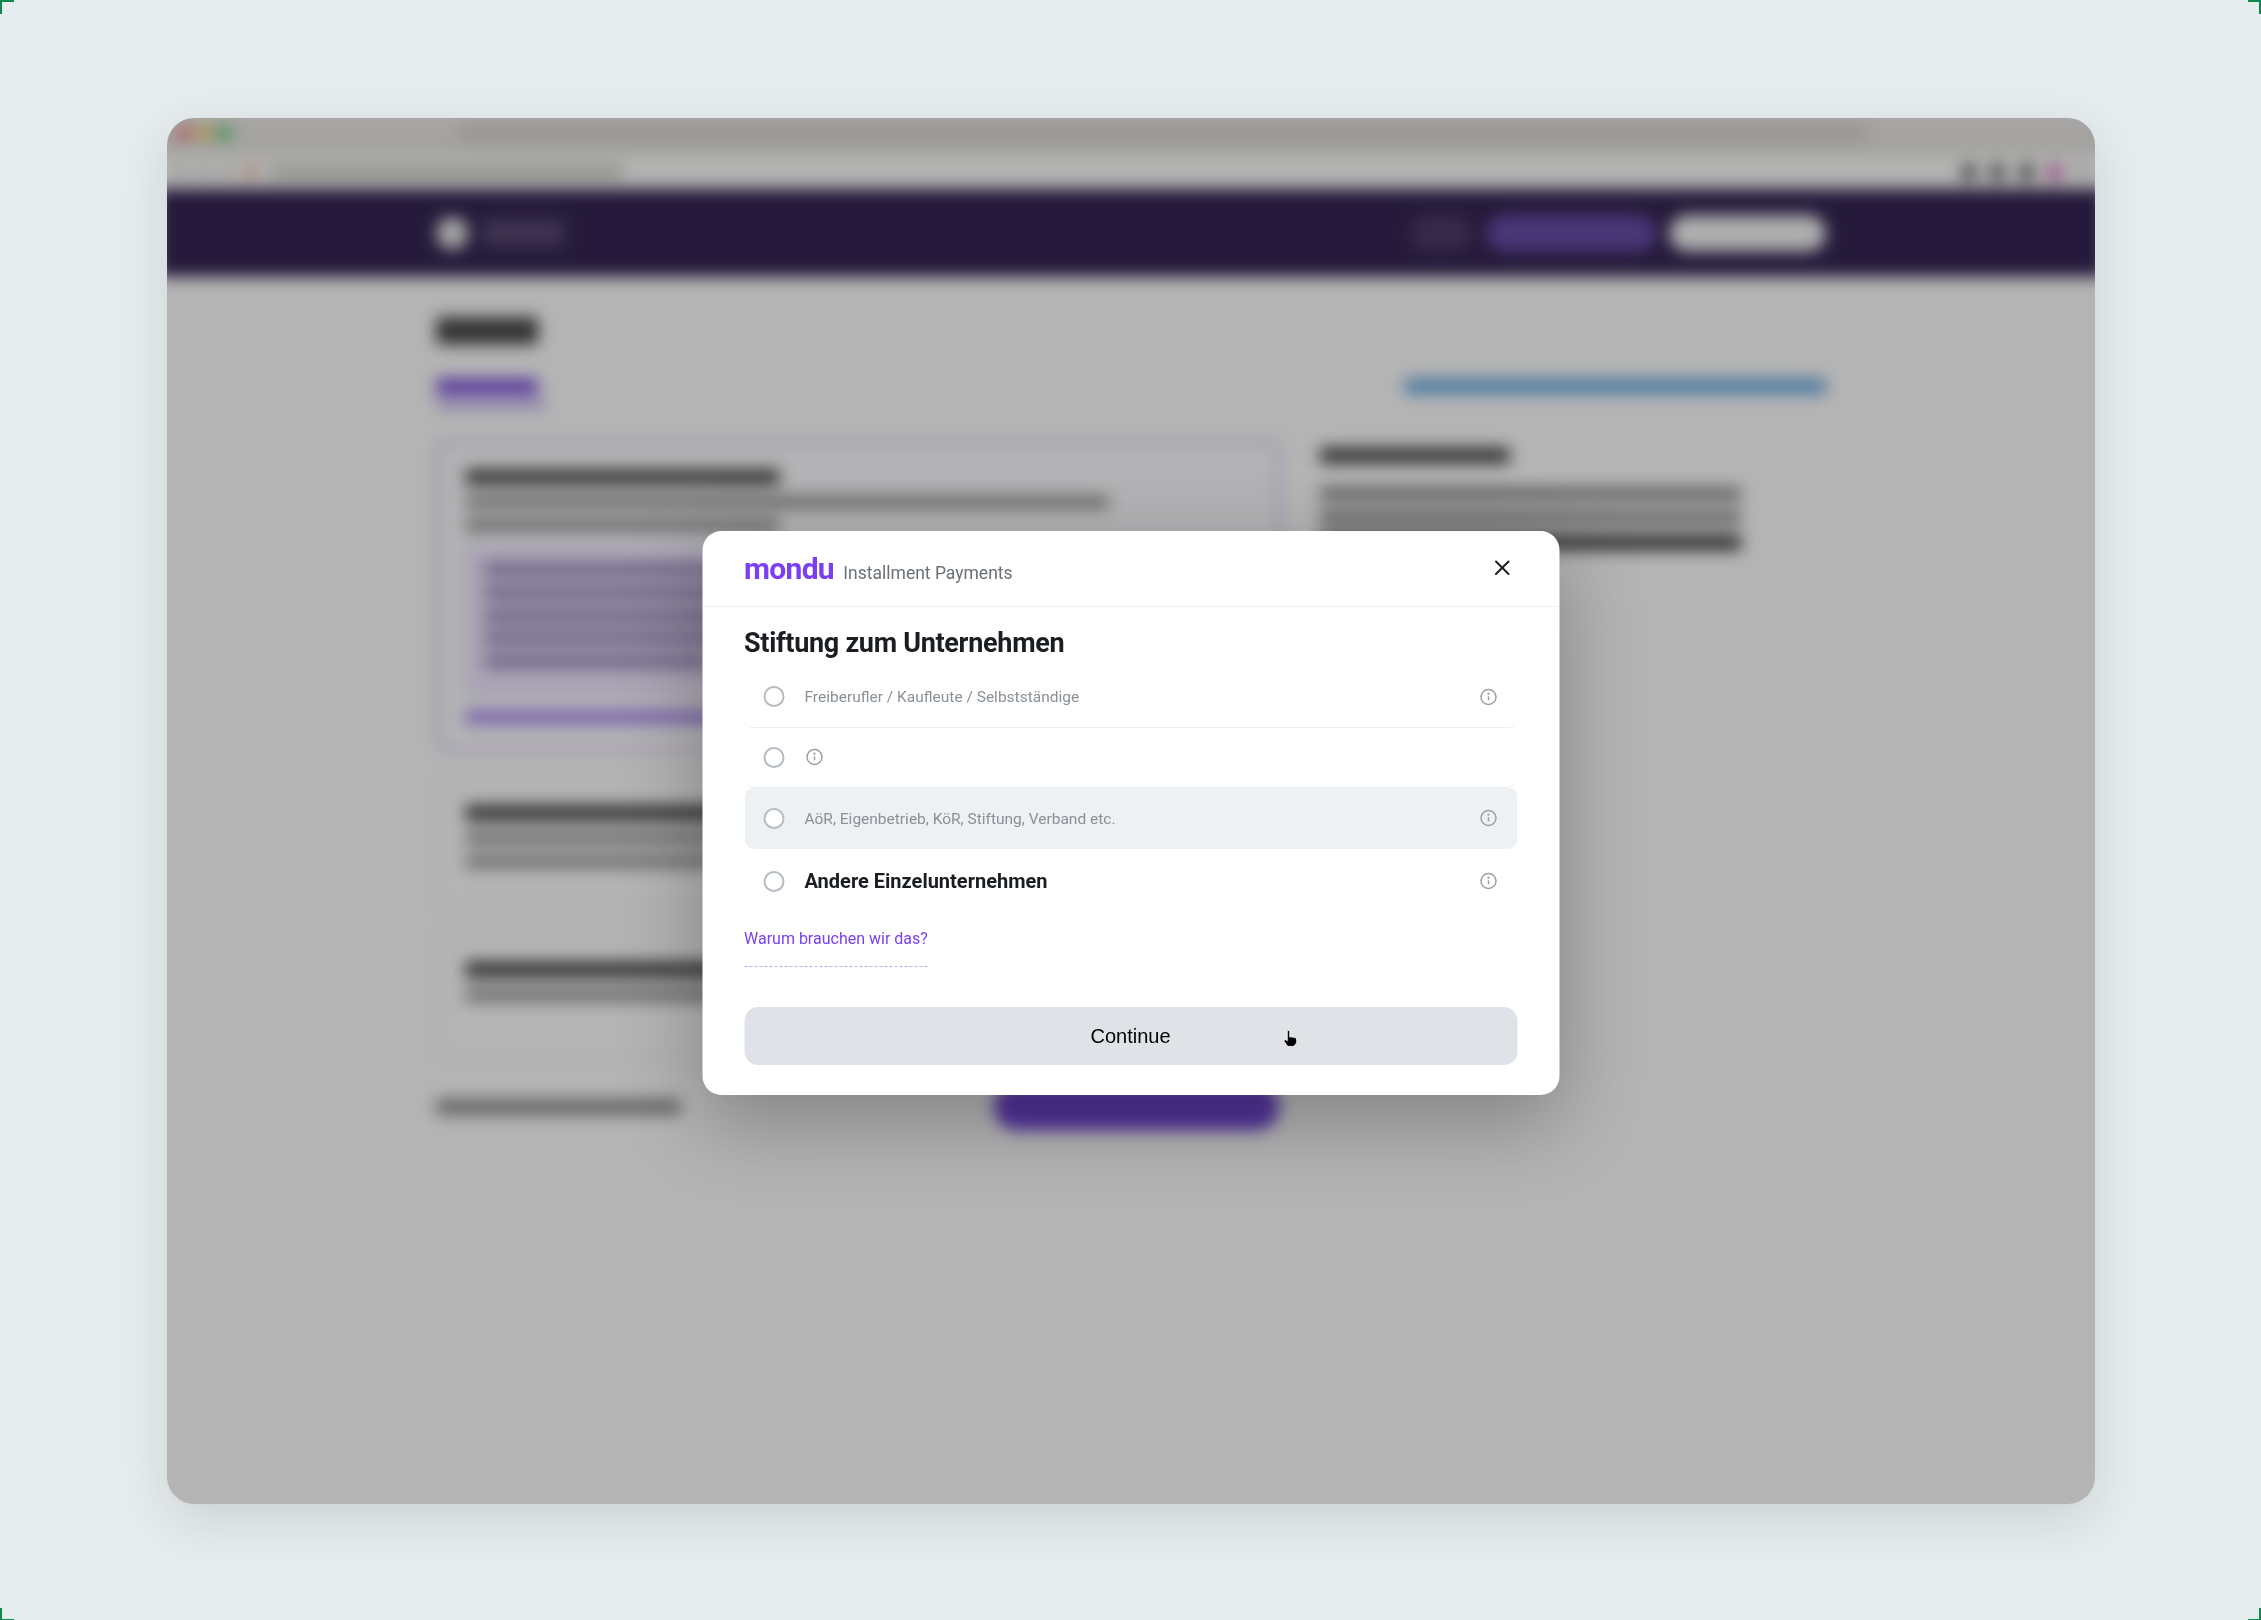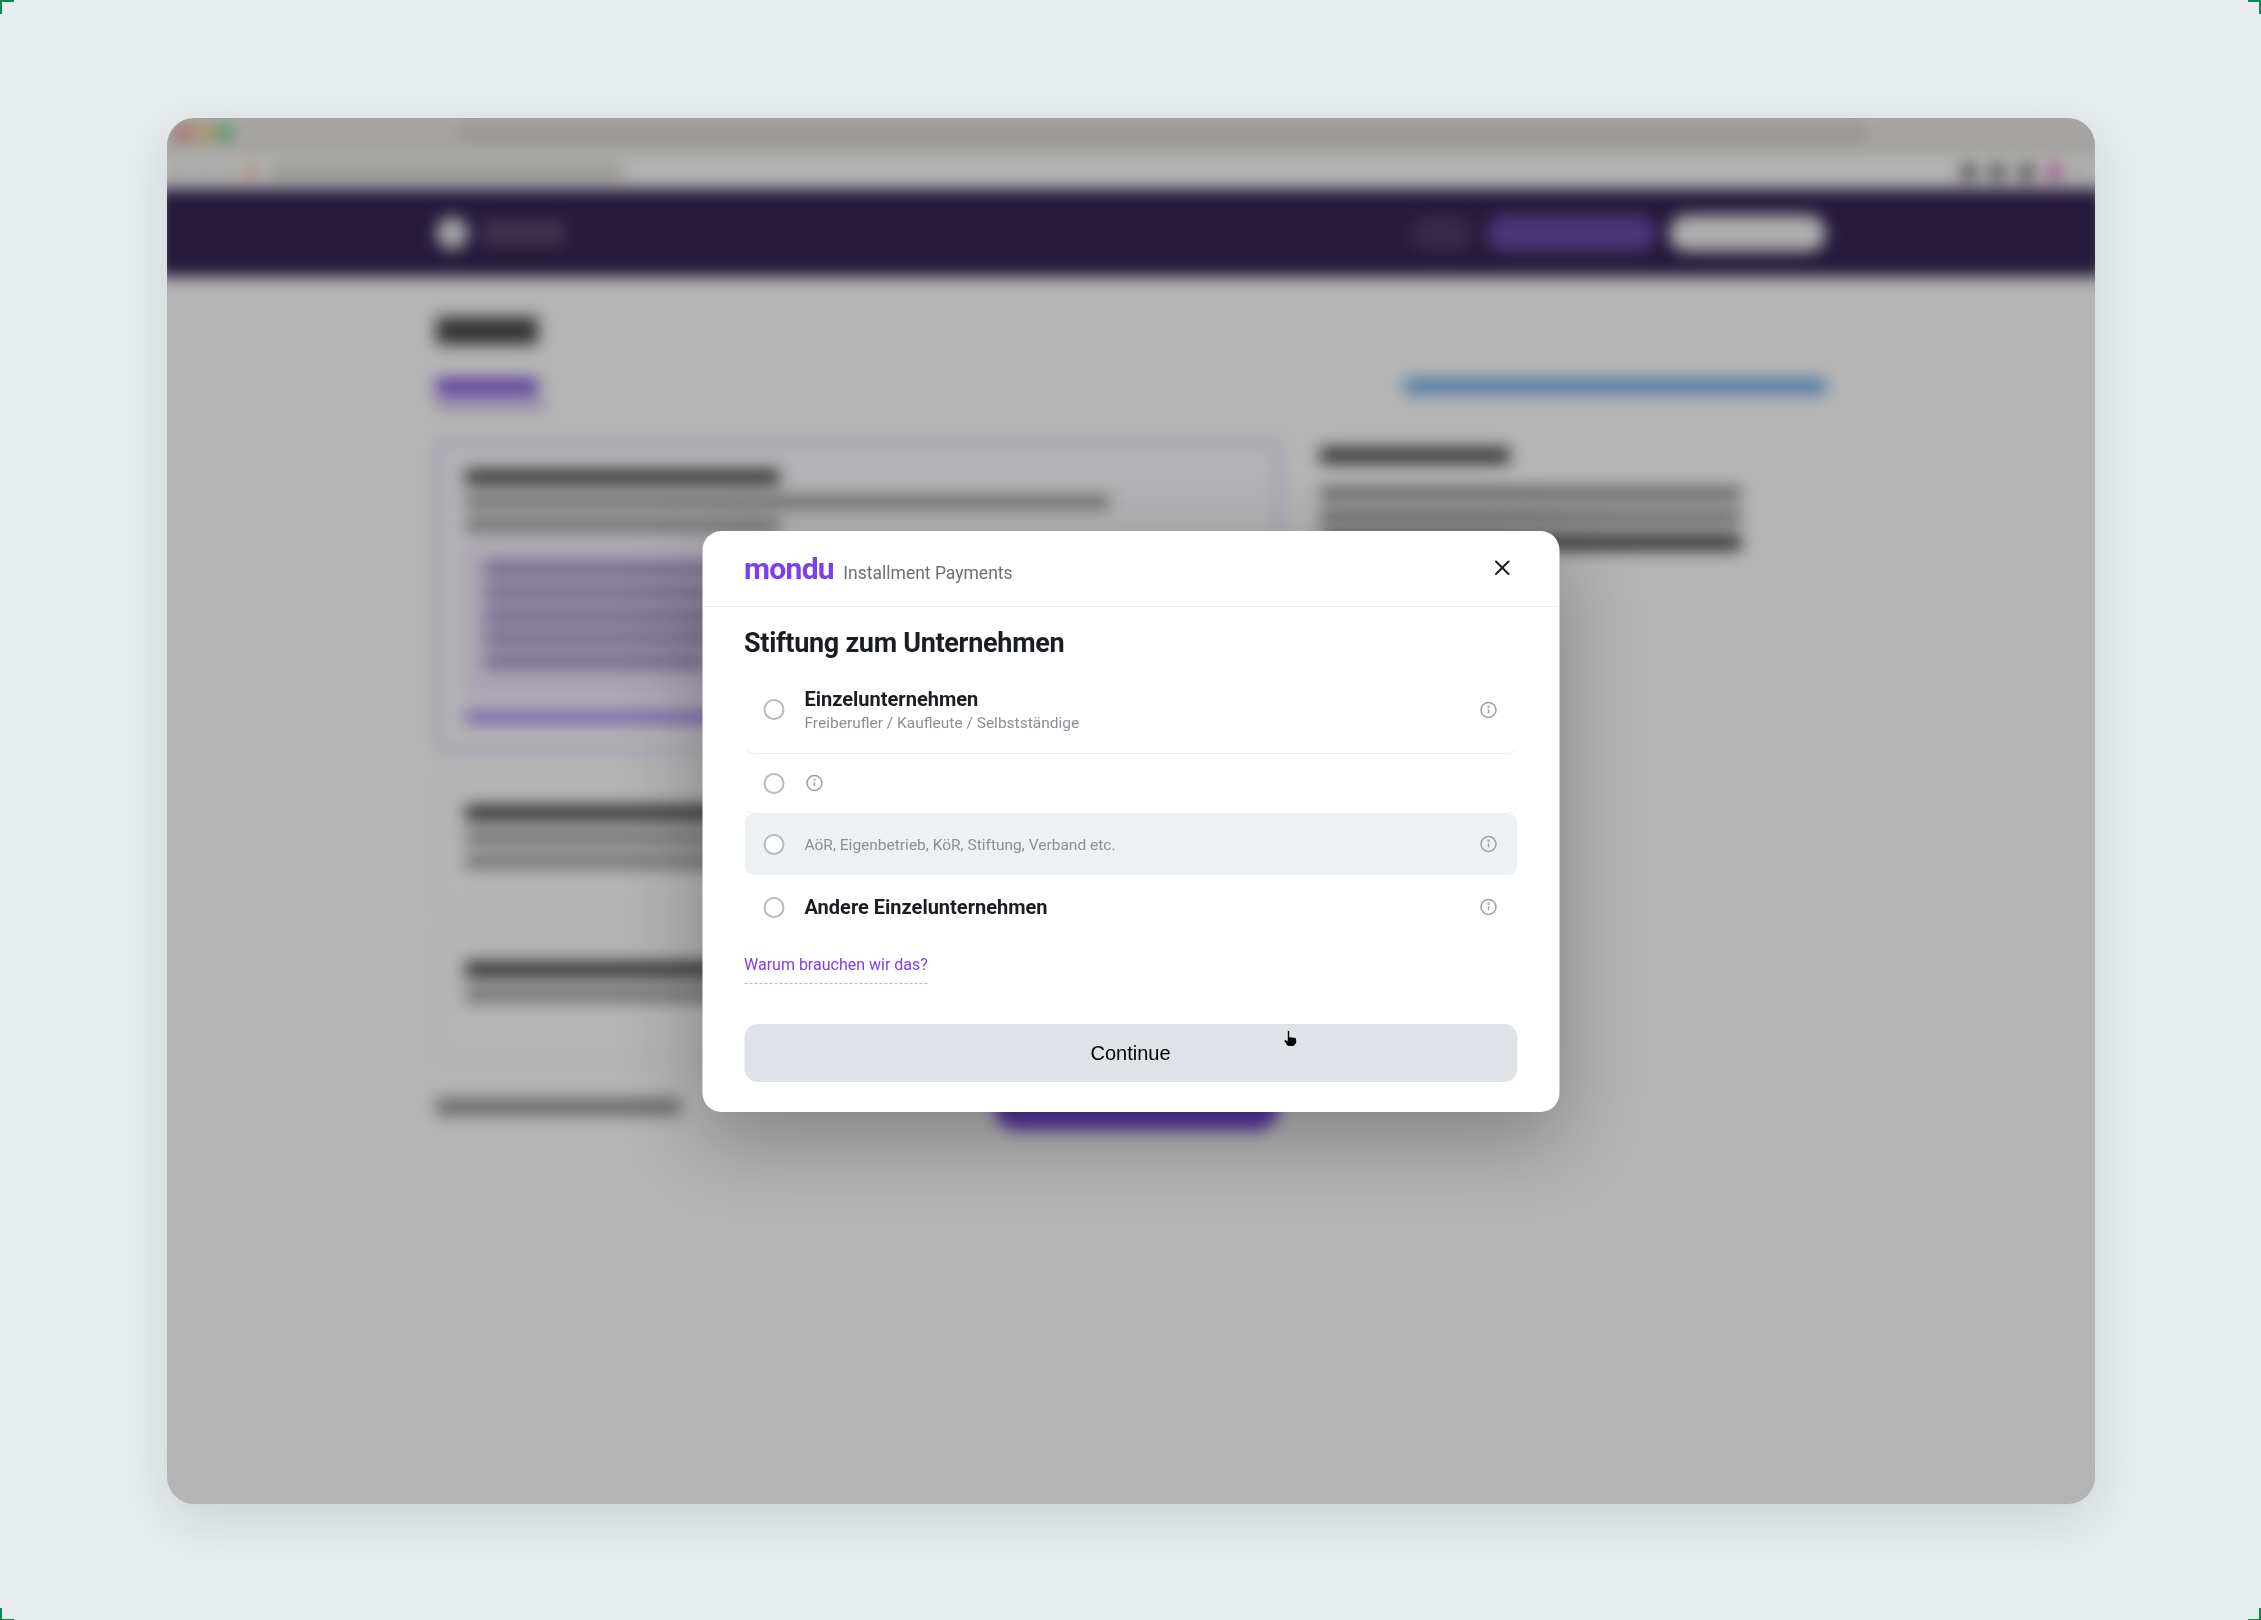--- a/index.html
+++ b/index.html
@@ -148,21 +148,21 @@
     font-size:15.5px;color:#8a9097;line-height:1.35;margin-top:1.3px;
   }
   .info{
     width:20px;height:20px;flex-shrink:0;color:#9aa0a7;
   }
   .info svg{width:100%;height:100%;}
   .why{
     display:inline-block;
     font-size:16px;color:#7a3ff2;
     border-bottom:1.3px dashed #c3a8f8;
-    padding-bottom:9px;margin-top:16px;cursor:pointer;
+    padding-bottom:18px;margin-top:16px;cursor:pointer;
   }
   .continue{
     margin-top:40px;
     width:100%;height:58px;border:none;border-radius:13.5px;
     background:#dfe3e7;color:#000000;font-size:20px;font-weight:500;
     cursor:not-allowed;
   }
   .cursor{
     position:absolute;width:20px;height:20px;pointer-events:none;
   }
@@ -291,21 +291,20 @@
       </div>
 
       <div class="m-body">
         <div class="m-title">Stiftung zum Unternehmen</div>
 
         <div class="options">
 
           <div class="opt">
             <span class="radio"></span>
             <div class="opt-text">
-              <div class="opt-title">Einzelunternehmen</div>
               <div class="opt-sub">Freiberufler / Kaufleute / Selbstständige</div>
             </div>
             <span class="info">
               <svg viewBox="0 0 24 24" fill="none" stroke="currentColor" stroke-width="1.8">
                   <circle cx="12" cy="12" r="9"></circle>
                   <line x1="12" y1="11" x2="12" y2="16"></line>
                   <circle cx="12" cy="8" r="0.5" fill="currentColor"></circle>
                 </svg>
             </span>
           </div>

